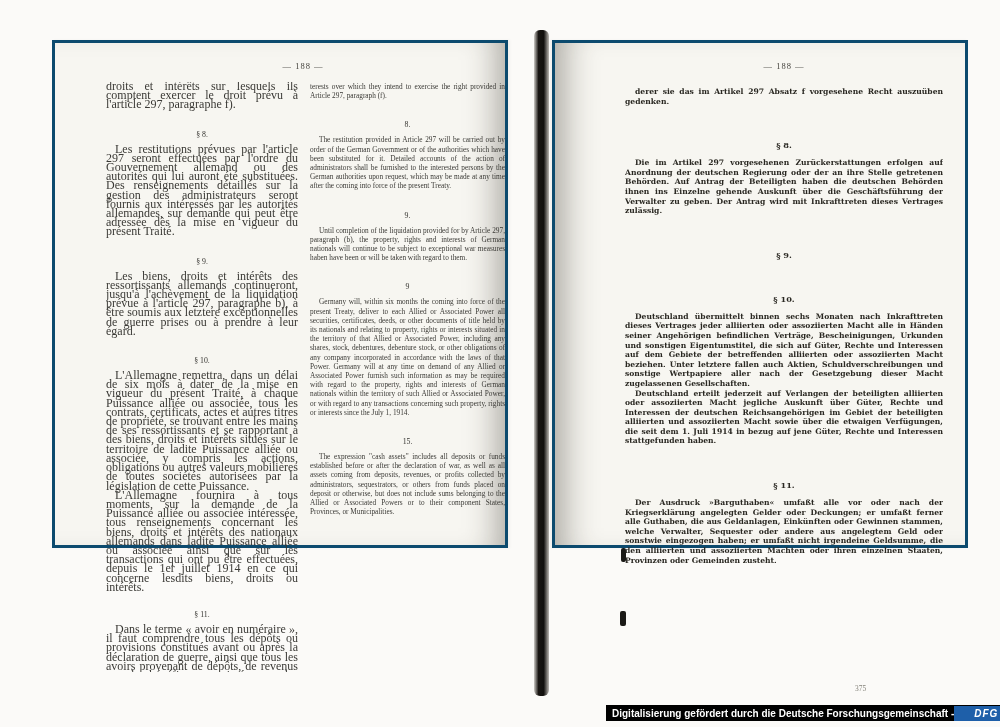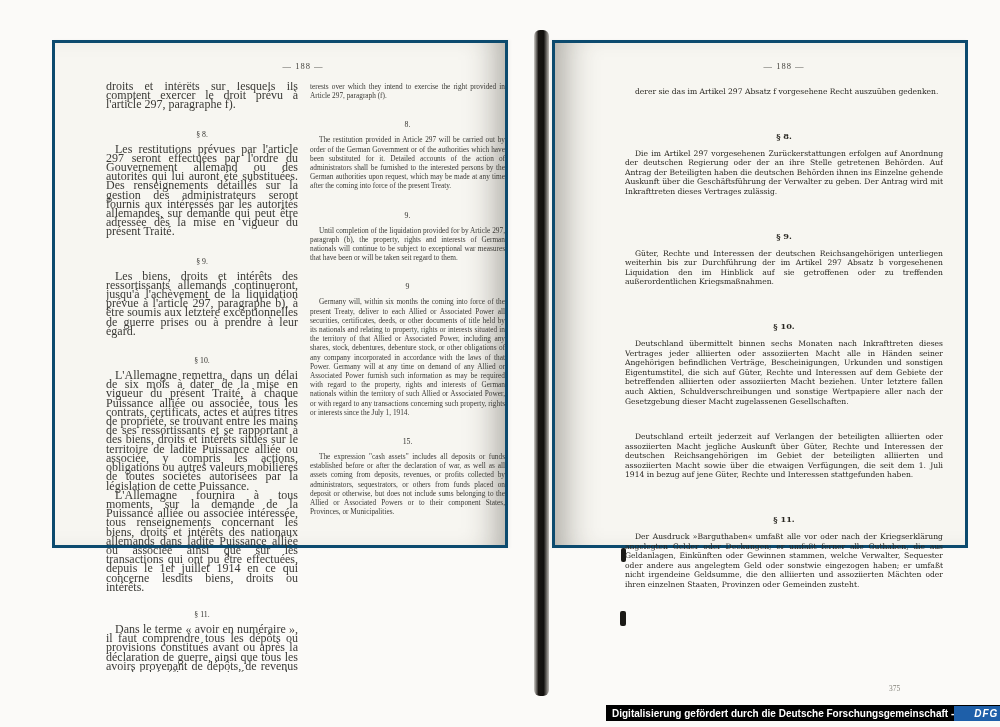--- a/index.html
+++ b/index.html
@@ -38,33 +38,33 @@
     color:#3a3935; text-indent:9px;
   }
   .col.en .body { font-size:7.3px; }
   .body.cont { text-indent:0; }
   .sec-head {
     text-align:center; font-size:7.8px; color:#34332f;
     margin:20px 0 6px; font-weight:normal;
   }
   
   .col.de .body {
-    font-family:"DejaVu Serif", serif; font-weight:normal;
+    font-family:"DejaVu Serif", serif; font-weight:bold;
     font-size:7.6px; line-height:9.6px; color:#2a2822; text-indent:10px;
   }
   .col.de .sec-head {
     font-family:"DejaVu Serif", serif; font-weight:bold;
     font-size:8.2px; color:#2a2822; margin:34px 0 8px;
   }
-  .col.de .gap-top { margin-top:26px; }
+  .col.de .gap-top { }
   .page-footer {
     position:absolute; font-size:7.5px; color:#4a4a44;
   }
   .left .page-footer { left:316px; top:640px;margin-top:43px; }
-  .right .page-footer { left:300px; top:641px; color:#84827a;margin-left:34px; }
+  .right .page-footer { left:300px; top:641px; color:#84827a; }
   
   .gutter {
     position:absolute; left:534px; top:30px; width:15px; height:666px;
     background: linear-gradient(to right, rgba(70,62,50,.25), #181512 30%, #12100e 65%, rgba(70,62,50,.35));
     border-radius:6px;
   }
   .binding-mark {
     position:absolute; background:#1b1a17; border-radius:2px;
   }
   .bm1 { left:620px; top:186px; width:6px; height:26px; }
@@ -105,21 +105,21 @@
     <p class="body">L'Allemagne fournira à tous moments, sur la demande de la Puissance alliée ou associée intéressée, tous renseignements concernant les biens, droits et intérêts des nationaux allemands dans ladite Puissance alliée ou associée ainsi que sur les transactions qui ont pu être effectuées, depuis le 1er juillet 1914 en ce qui concerne lesdits biens, droits ou intérêts.</p>
     <div class="sec-head" style="margin-top:18px">§ 11.</div>
     <p class="body">Dans le terme « avoir en numéraire », il faut comprendre tous les dépôts ou provisions constitués avant ou après la déclaration de guerre, ainsi que tous les avoirs provenant de dépôts, de revenus ou de bénéfices encaissés par les administrateurs, séquestres ou autres de provisions constituées en banque ou de toute autre source, à l'exclusion de toute somme d'argent appartenant aux Puissances alliées ou associées, ou à leurs États particuliers, provinces ou municipalités.</p>
   </div>
 
   <div class="col en">
     <p class="body cont">terests over which they intend to exercise the right provided in Article 297, paragraph (f).</p>
     <div class="sec-head">8.</div>
     <p class="body">The restitution provided in Article 297 will be carried out by order of the German Government or of the authorities which have been substituted for it. Detailed accounts of the action of administrators shall be furnished to the interested persons by the German authorities upon request, which may be made at any time after the coming into force of the present Treaty.</p>
     <div class="sec-head">9.</div>
-    <p class="body">Until completion of the liquidation provided for by Article 297, paragraph (b), the property, rights and interests of German nationals will continue to be subject to exceptional war measures that have been or will be taken seit regard to them.</p>
+    <p class="body">Until completion of the liquidation provided for by Article 297, paragraph (b), the property, rights and interests of German nationals will continue to be subject to exceptional war measures haben have been or will be taken with regard to them.</p>
     <div class="sec-head">9</div>
     <p class="body">Germany will, within six months the coming into force of the present Treaty, deliver to each Allied or Associated Power all securities, certificates, deeds, or other documents of title held by its nationals and relating to property, rights or interests situated in the territory of that Allied or Associated Power, including any shares, stock, debentures, debenture stock, or other obligations of any company incorporated in accordance with the laws of that Power. Germany will at any time on demand of any Allied or Associated Power furnish such information as may be required with regard to the property, rights and interests of German nationals within the territory of such Allied or Associated Power, or with regard to any transactions concerning such property, rights or interests since the July 1, 1914.</p>
     <div class="sec-head">15.</div>
     <p class="body">The expression "cash assets" includes all deposits or funds established before or after the declaration of war, as well as all assets coming from deposits, revenues, or profits collected by administrators, sequestrators, or others from funds placed on deposit or otherwise, but does not include sums belonging to the Allied or Associated Powers or to their component States, Provinces, or Municipalities.</p>
   </div>
 
   <div class="page-footer">374</div>
 </div>
 
 <div class="gutter"></div>
@@ -130,21 +130,20 @@
 <div class="binding-mark bm5"></div>
 
 <div class="page right">
   <div class="page-header">— 188 —</div>
 
   <div class="col de">
     <p class="body cont">derer sie das im Artikel 297 Absatz f vorgesehene Recht auszuüben gedenken.</p>
     <div class="sec-head">§ 8.</div>
     <p class="body">Die im Artikel 297 vorgesehenen Zurückerstattungen erfolgen auf Anordnung der deutschen Regierung oder der an ihre Stelle getretenen Behörden. Auf Antrag der Beteiligten haben die deutschen Behörden ihnen ins Einzelne gehende Auskunft über die Geschäftsführung der Verwalter zu geben. Der Antrag wird mit Inkrafttreten dieses Vertrages zulässig.</p>
     <div class="sec-head">§ 9.</div>
-    <p class="body">Güter, Rechte und Interessen der deutschen Reichsangehörigen unterliegen weiterhin bis zur Durchführung der im Artikel 297 Absatz b vorgesehenen Liquidation den im Hinblick auf sie getroffenen oder zu treffenden außerordentlichen Kriegsmaßnahmen.</p>
     <div class="sec-head">§ 10.</div>
     <p class="body">Deutschland übermittelt binnen sechs Monaten nach Inkrafttreten dieses Vertrages jeder alliierten oder assoziierten Macht alle in Händen seiner Angehörigen befindlichen Verträge, Bescheinigungen, Urkunden und sonstigen Eigentumstitel, die sich auf Güter, Rechte und Interessen auf dem Gebiete der betreffenden alliierten oder assoziierten Macht beziehen. Unter letztere fallen auch Aktien, Schuldverschreibungen und sonstige Wertpapiere aller nach der Gesetzgebung dieser Macht zugelassenen Gesellschaften.</p>
     <p class="body gap-top">Deutschland erteilt jederzeit auf Verlangen der beteiligten alliierten oder assoziierten Macht jegliche Auskunft über Güter, Rechte und Interessen der deutschen Reichsangehörigen im Gebiet der beteiligten alliierten und assoziierten Macht sowie über die etwaigen Verfügungen, die seit dem 1. Juli 1914 in bezug auf jene Güter, Rechte und Interessen stattgefunden haben.</p>
     <div class="sec-head">§ 11.</div>
     <p class="body">Der Ausdruck »Barguthaben« umfaßt alle vor oder nach der Kriegserklärung angelegten Gelder oder Deckungen; er umfaßt ferner alle Guthaben, die aus Geldanlagen, Einkünften oder Gewinnen stammen, welche Verwalter, Sequester oder andere aus angelegtem Geld oder sonstwie eingezogen haben; er umfaßt nicht irgendeine Geldsumme, die den alliierten und assoziierten Mächten oder ihren einzelnen Staaten, Provinzen oder Gemeinden zusteht.</p>
   </div>
 
   <div class="page-footer">375</div>
 </div>
 

